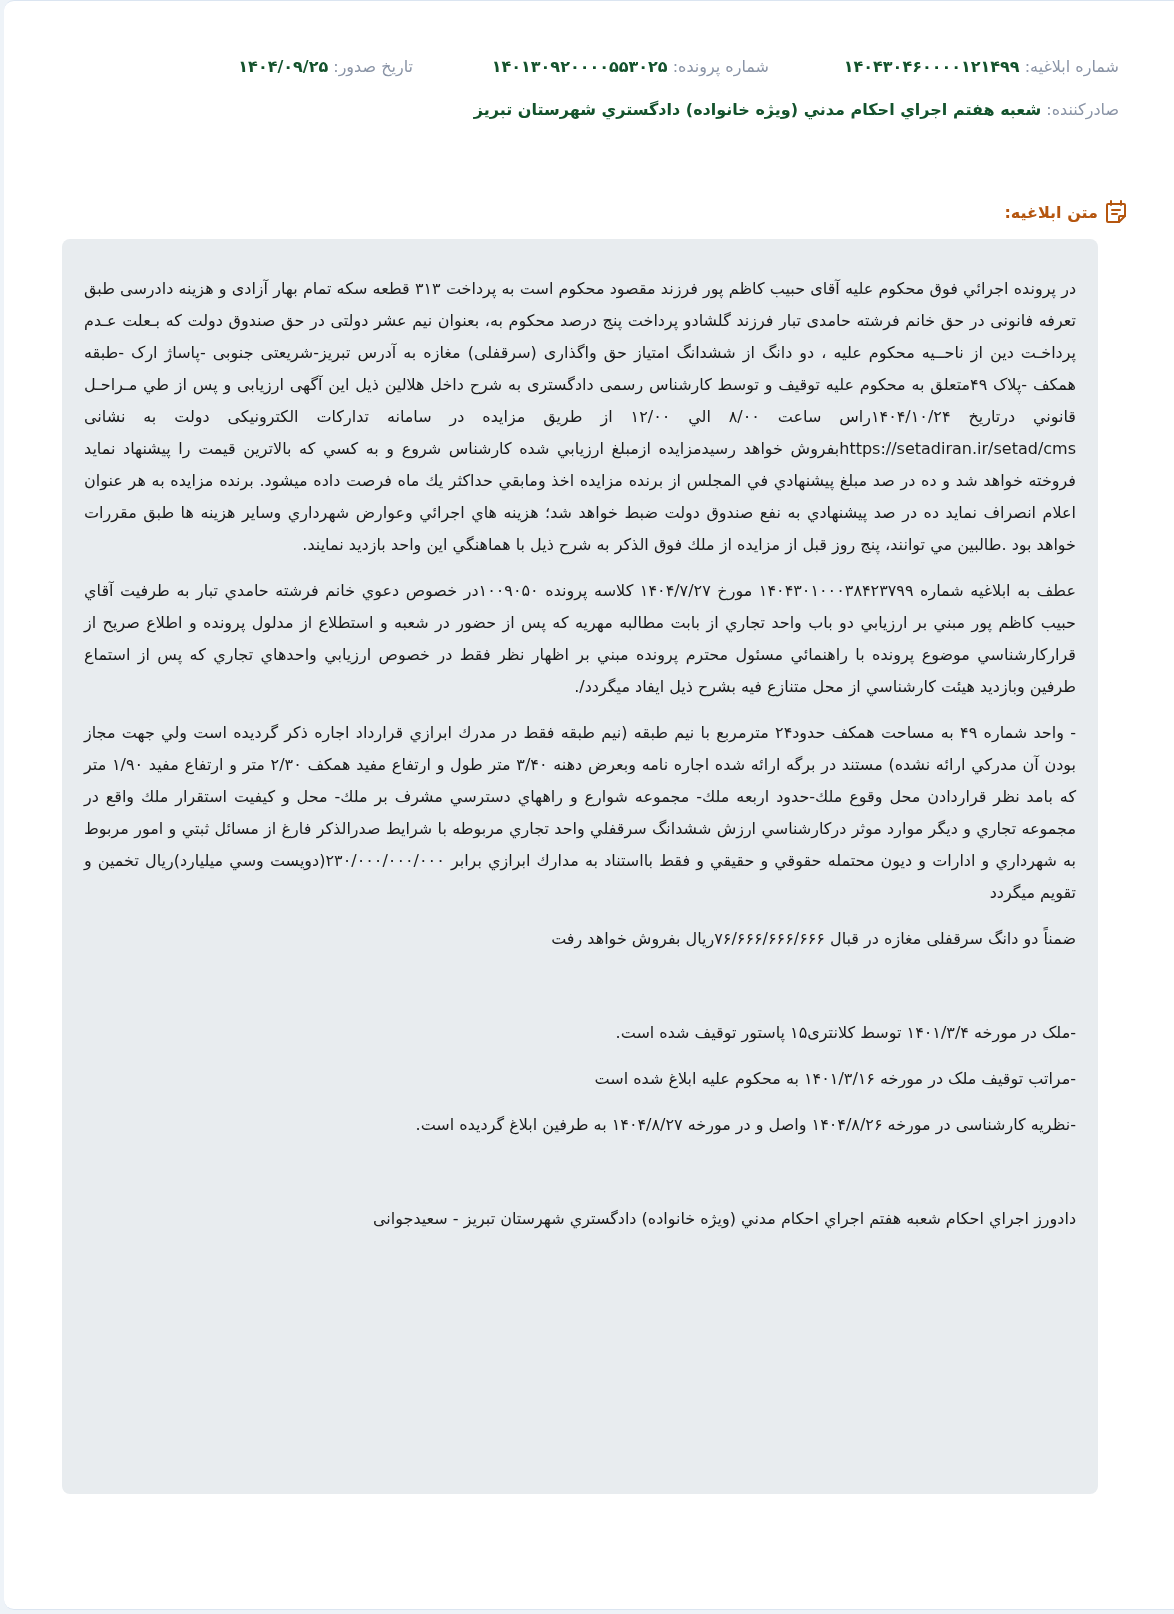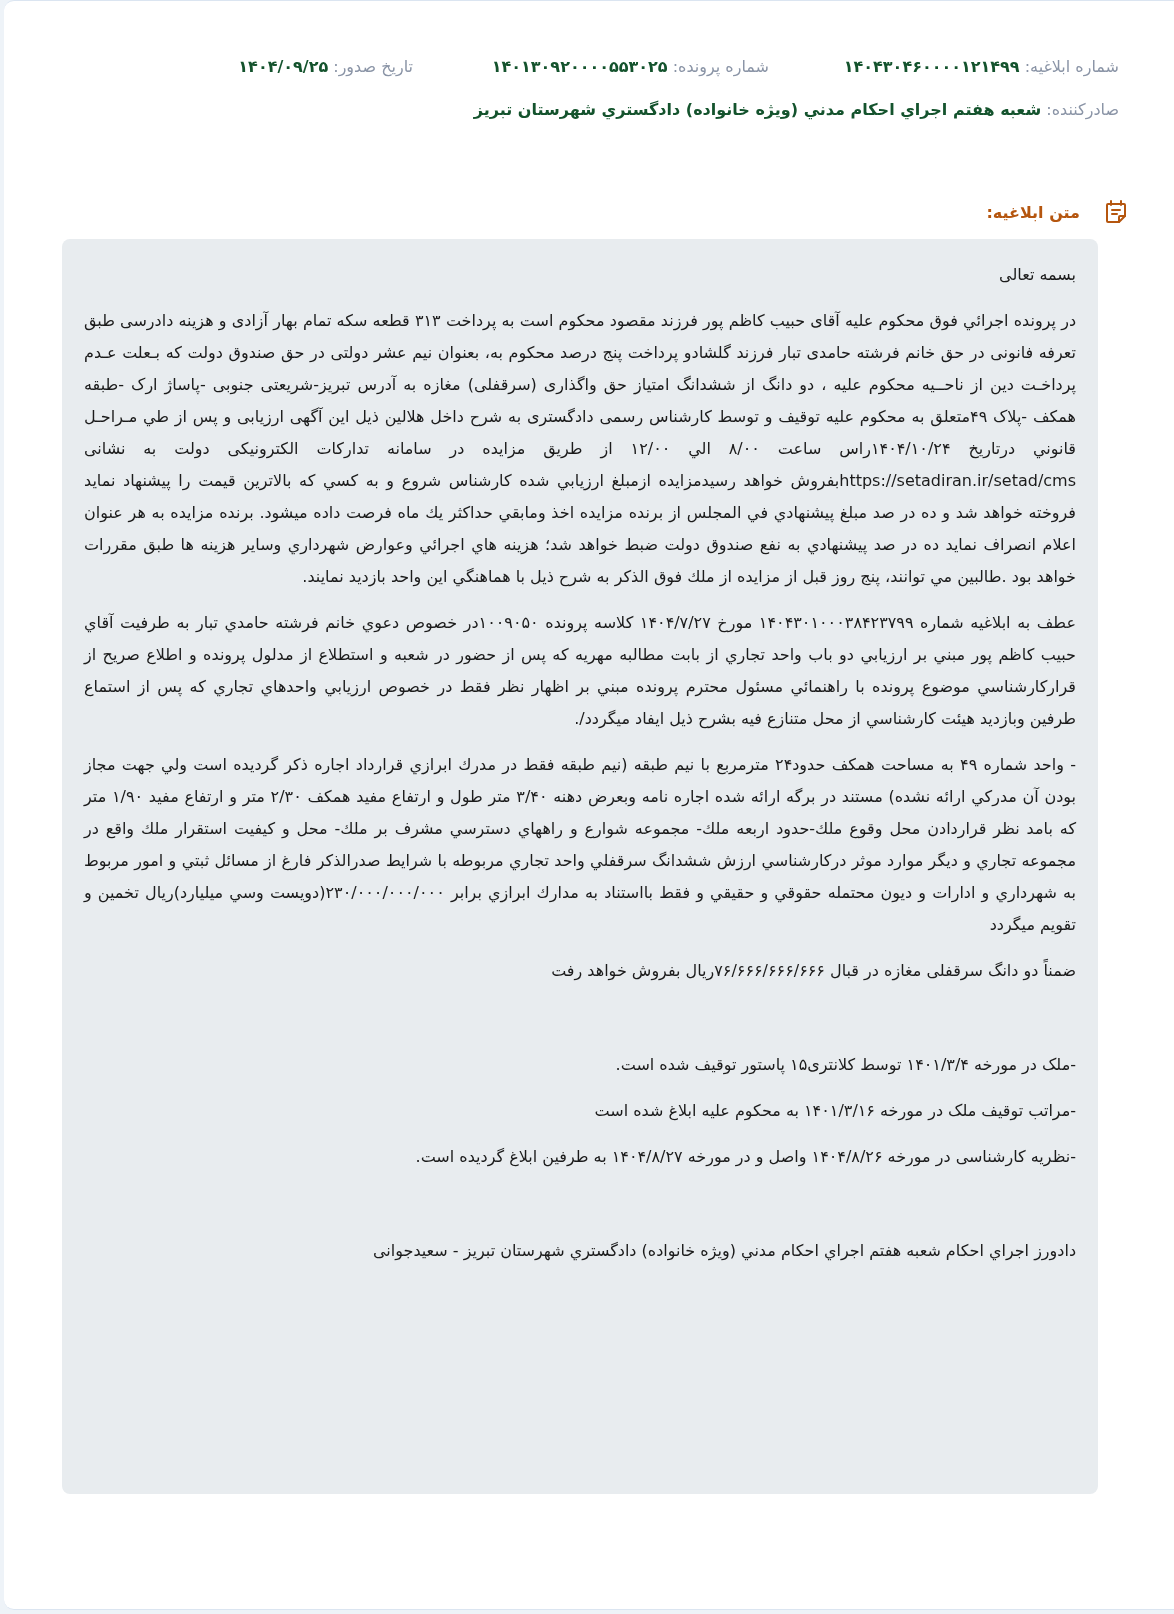--- a/index.html
+++ b/index.html
@@ -35,21 +35,21 @@
     .row1 { top: 56px; }
     .row2 { top: 99px; }
     .row3 { top: 142px; }
     .meta-item { position: absolute; top: 0; white-space: nowrap; direction: rtl; }
     .notice-heading {
       position: absolute;
       right: 46px;
       top: 198px;
       display: flex;
       align-items: center;
-      gap: 24px;
+      gap: 6px;
       direction: rtl;
       color: #b5560f;
       font-weight: bold;
       font-size: 16px;
     }
     .notice-heading svg { display: block; }
     .text-box {
       position: absolute;
       left: 58px;
       top: 238px;
@@ -134,21 +134,20 @@
 
   <div class="watermark">
     <svg class="wm-shield" width="130" height="210" viewBox="0 0 130 210">
       <path d="M65 8 L120 30 L120 110 C120 160 90 190 65 205 C40 190 10 160 10 110 L10 30 Z" fill="none" stroke="#d9a0a0" stroke-width="22"></path>
       <path d="M40 60 L95 130 M55 50 L105 115 M70 130 L55 175" stroke="#d9a0a0" stroke-width="16" fill="none"></path>
     </svg>
     <span class="wm-text">AriaTender.net</span>
   </div>
 
   <div class="text-box">
-    <p>بسمه تعالی</p>
     <p class="p-gap">در پرونده اجرائي فوق محكوم عليه آقای حبیب کاظم پور فرزند مقصود محکوم است به پرداخت ۳۱۳ قطعه سکه تمام بهار آزادی  و هزینه دادرسی طبق تعرفه فانونی در حق خانم فرشته حامدی تبار  فرزند گلشادو پرداخت پنج درصد محکوم به، بعنوان نیم عشر دولتی در حق صندوق دولت که بـعلت عـدم پرداخـت دین از ناحــیه محکوم علیه ، دو دانگ از ششدانگ امتیاز حق واگذاری (سرقفلی) مغازه به آدرس تبریز-شریعتی جنوبی -پاساژ ارک -طبقه همکف -پلاک ۴۹متعلق به محکوم علیه  توقیف و توسط کارشناس رسمی دادگستری به شرح داخل هلالین ذیل این آگهی ارزیابی و پس از طي مـراحـل قانوني درتاريخ ۱۴۰۴/۱۰/۲۴راس ساعت ۸/۰۰ الي  ۱۲/۰۰ از طريق مزايده در سامانه تداركات الكترونيكی دولت به نشانی https://setadiran.ir/setad/cmsبفروش خواهد رسيدمزايده ازمبلغ ارزيابي شده كارشناس شروع و به كسي كه بالاترين قيمت را پيشنهاد نمايد فروخته خواهد شد و ده در صد مبلغ پيشنهادي في المجلس از برنده مزايده اخذ ومابقي حداكثر يك ماه فرصت داده ميشود. برنده مزايده به هر عنوان اعلام انصراف نمايد ده در صد پيشنهادي به نفع صندوق دولت ضبط خواهد شد؛ هزينه هاي اجرائي وعوارض شهرداري وساير هزينه ها طبق مقررات خواهد بود .طالبين مي توانند، پنج روز قبل از مزايده از ملك فوق الذكر به شرح ذيل با هماهنگي اين واحد بازديد نمايند.</p>
     <p class="p-gap">عطف به ابلاغيه شماره ۱۴۰۴۳۰۱۰۰۰۳۸۴۲۳۷۹۹ مورخ ۱۴۰۴/۷/۲۷ كلاسه پرونده ۱۰۰۹۰۵۰در خصوص دعوي خانم فرشته حامدي تبار به طرفيت آقاي حبيب كاظم پور مبني بر ارزيابي دو باب واحد تجاري از بابت مطالبه مهريه كه پس از حضور در شعبه و استطلاع از مدلول پرونده و اطلاع صريح از قراركارشناسي موضوع پرونده با راهنمائي مسئول محترم پرونده مبني بر اظهار نظر فقط در خصوص ارزيابي واحدهاي تجاري كه پس از استماع طرفين وبازديد هيئت كارشناسي از محل متنازع فيه بشرح ذيل ايفاد ميگردد/.</p>
     <p class="p-gap"> - واحد شماره ۴۹ به مساحت همكف حدود۲۴ مترمربع با نيم طبقه (نيم طبقه فقط در مدرك ابرازي قرارداد اجاره ذكر گرديده است ولي جهت مجاز بودن آن مدركي ارائه نشده) مستند در برگه ارائه شده اجاره نامه وبعرض دهنه ۳/۴۰ متر طول و ارتفاع مفيد همكف ۲/۳۰ متر و ارتفاع مفيد ۱/۹۰ متر كه بامد نظر قراردادن محل وقوع ملك-حدود اربعه ملك- مجموعه شوارع و راههاي دسترسي مشرف بر ملك- محل و كيفيت استقرار ملك واقع در مجموعه تجاري و ديگر موارد موثر دركارشناسي ارزش ششدانگ سرقفلي واحد تجاري مربوطه با شرايط صدرالذكر فارغ از مسائل ثبتي و امور مربوط به شهرداري و ادارات و ديون محتمله حقوقي و حقيقي و فقط بااستناد به مدارك ابرازي برابر             ۲۳۰/۰۰۰/۰۰۰/۰۰۰(دويست وسي ميليارد)ريال تخمين و تقويم ميگردد</p>
     <p class="p-gap">ضمناً دو دانگ سرقفلی مغازه در قبال ۷۶/۶۶۶/۶۶۶/۶۶۶ریال بفروش خواهد رفت</p>
     <p class="p-gap-xl">-ملک در مورخه ۱۴۰۱/۳/۴ توسط کلانتری۱۵ پاستور  توقیف شده است.</p>
     <p class="p-gap">-مراتب توقیف ملک در مورخه ۱۴۰۱/۳/۱۶ به محکوم علیه ابلاغ شده است</p>
     <p class="p-gap">-نظریه کارشناسی  در مورخه ۱۴۰۴/۸/۲۶ واصل و در مورخه ۱۴۰۴/۸/۲۷ به طرفین ابلاغ گردیده است.</p>
     <p class="p-gap-xl">دادورز اجراي احكام شعبه هفتم اجراي احكام مدني (ويژه خانواده) دادگستري شهرستان تبريز - سعیدجوانی</p>
   </div>
 

